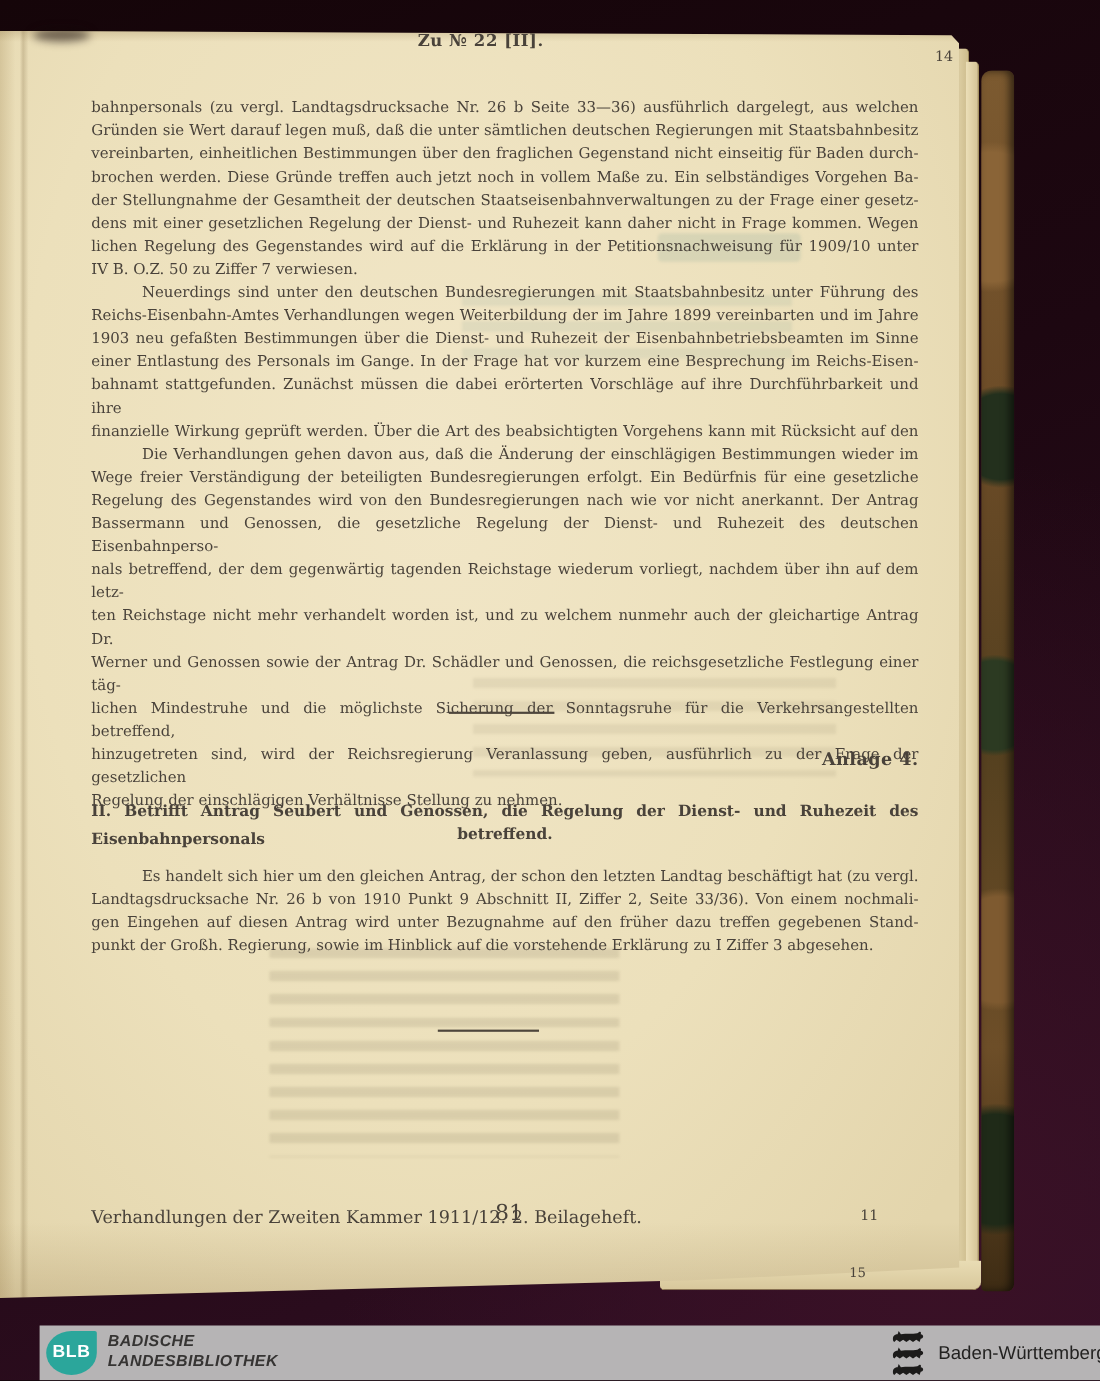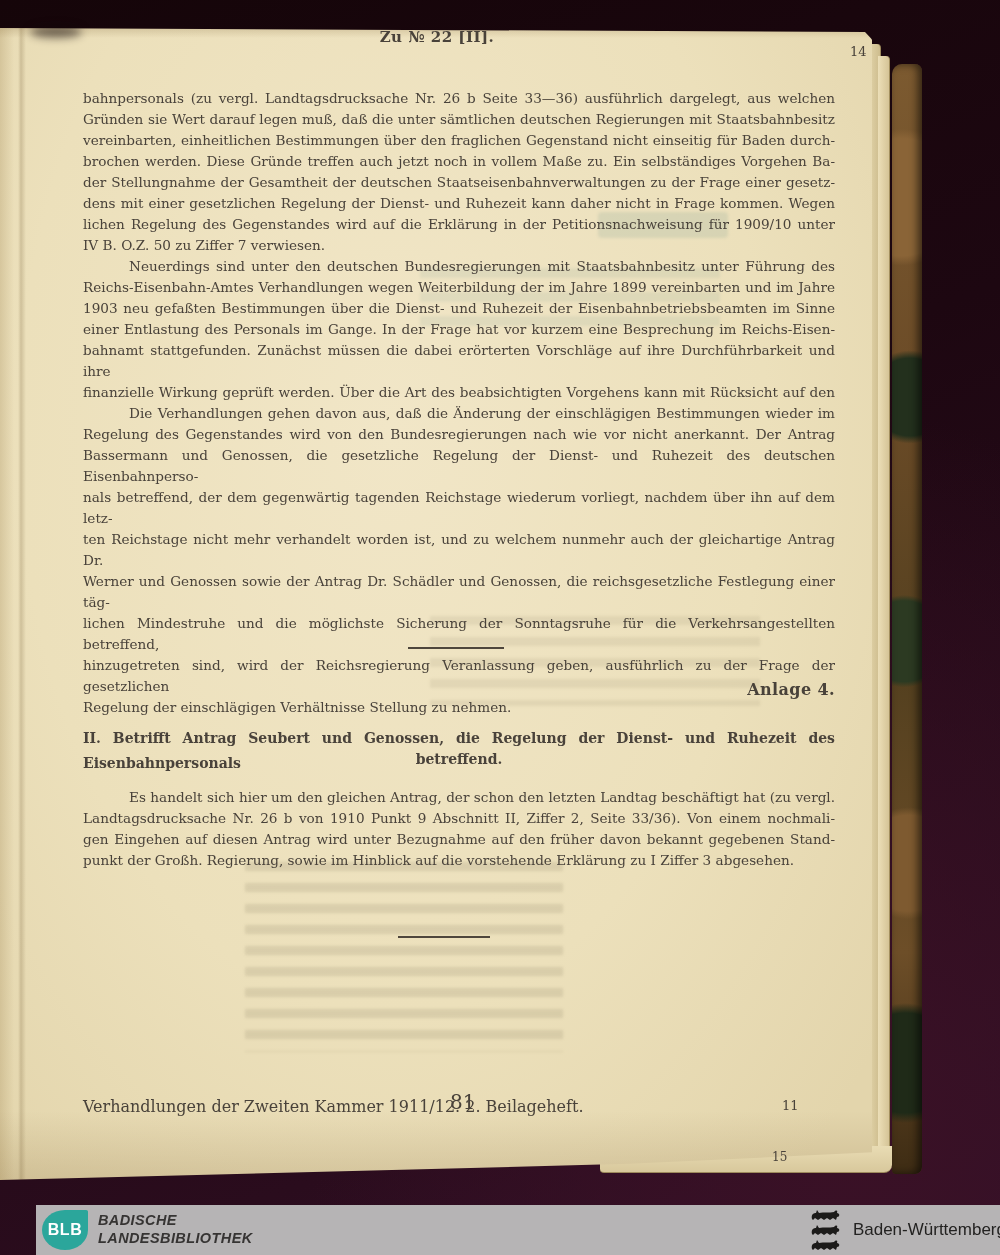--- a/index.html
+++ b/index.html
@@ -141,20 +141,21 @@
     <div class="para indent">
         <div class="tline">Neuerdings sind unter den deutschen Bundesregierungen mit Staatsbahnbesitz unter Führung des</div>
         <div class="tline">Reichs-Eisenbahn-Amtes Verhandlungen wegen Weiterbildung der im Jahre 1899 vereinbarten und im Jahre</div>
         <div class="tline">1903 neu gefaßten Bestimmungen über die Dienst- und Ruhezeit der Eisenbahnbetriebsbeamten im Sinne</div>
         <div class="tline">einer Entlastung des Personals im Gange.  In der Frage hat vor kurzem eine Besprechung im Reichs-Eisen-</div>
         <div class="tline">bahnamt stattgefunden.  Zunächst müssen die dabei erörterten Vorschläge auf ihre Durchführbarkeit und ihre</div>
         <div class="tline">finanzielle Wirkung geprüft werden.  Über die Art des beabsichtigten Vorgehens kann mit Rücksicht auf den</div>
       </div>
     <div class="para indent">
         <div class="tline">Die Verhandlungen gehen davon aus, daß die Änderung der einschlägigen Bestimmungen wieder im</div>
+        <div class="tline">Wege freier Verständigung der beteiligten Bundesregierungen erfolgt.  Ein Bedürfnis für eine gesetzliche</div>
         <div class="tline">Regelung des Gegenstandes wird von den Bundesregierungen nach wie vor nicht anerkannt.  Der Antrag</div>
         <div class="tline">Bassermann und Genossen, die gesetzliche Regelung der Dienst- und Ruhezeit des deutschen Eisenbahnperso-</div>
         <div class="tline">nals betreffend, der dem gegenwärtig tagenden Reichstage wiederum vorliegt, nachdem über ihn auf dem letz-</div>
         <div class="tline">ten Reichstage nicht mehr verhandelt worden ist, und zu welchem nunmehr auch der gleichartige Antrag Dr.</div>
         <div class="tline">Werner und Genossen sowie der Antrag Dr. Schädler und Genossen, die reichsgesetzliche Festlegung einer täg-</div>
         <div class="tline">lichen Mindestruhe und die möglichste Sicherung der Sonntagsruhe für die Verkehrsangestellten betreffend,</div>
         <div class="tline">hinzugetreten sind, wird der Reichsregierung Veranlassung geben, ausführlich zu der Frage der gesetzlichen</div>
         <div class="tline last">Regelung der einschlägigen Verhältnisse Stellung zu nehmen.</div>
       </div>
   </div>
@@ -162,21 +163,21 @@
   <div class="rule rule-1"></div>
   <div class="print annex-label">Anlage 4.</div>
 
   <div class="print section-heading">II. Betrifft Antrag Seubert und Genossen, die Regelung der Dienst- und Ruhezeit des Eisenbahnpersonals</div>
   <div class="print section-heading-2">betreffend.</div>
 
   <div class="print p4-block">
     <div class="para indent">
         <div class="tline">Es handelt sich hier um den gleichen Antrag, der schon den letzten Landtag beschäftigt hat (zu vergl.</div>
         <div class="tline">Landtagsdrucksache Nr. 26 b von 1910 Punkt 9 Abschnitt II, Ziffer 2, Seite 33/36).  Von einem nochmali-</div>
-        <div class="tline">gen Eingehen auf diesen Antrag wird unter Bezugnahme auf den früher davon bekannt gegebenen Stand-</div>
+        <div class="tline">gen Eingehen auf diesen Antrag wird unter Bezugnahme auf den früher dazu treffen gegebenen Stand-</div>
         <div class="tline last">punkt der Großh. Regierung, sowie im Hinblick auf die vorstehende Erklärung zu I Ziffer 3 abgesehen.</div>
       </div>
   </div>
 
   <div class="rule rule-2"></div>
 
   <div class="print footer-left">Verhandlungen der Zweiten Kammer 1911/12.  2. Beilageheft.</div>
   <div class="print footer-stamp">81</div>
   <div class="print footer-right">11</div>
 

